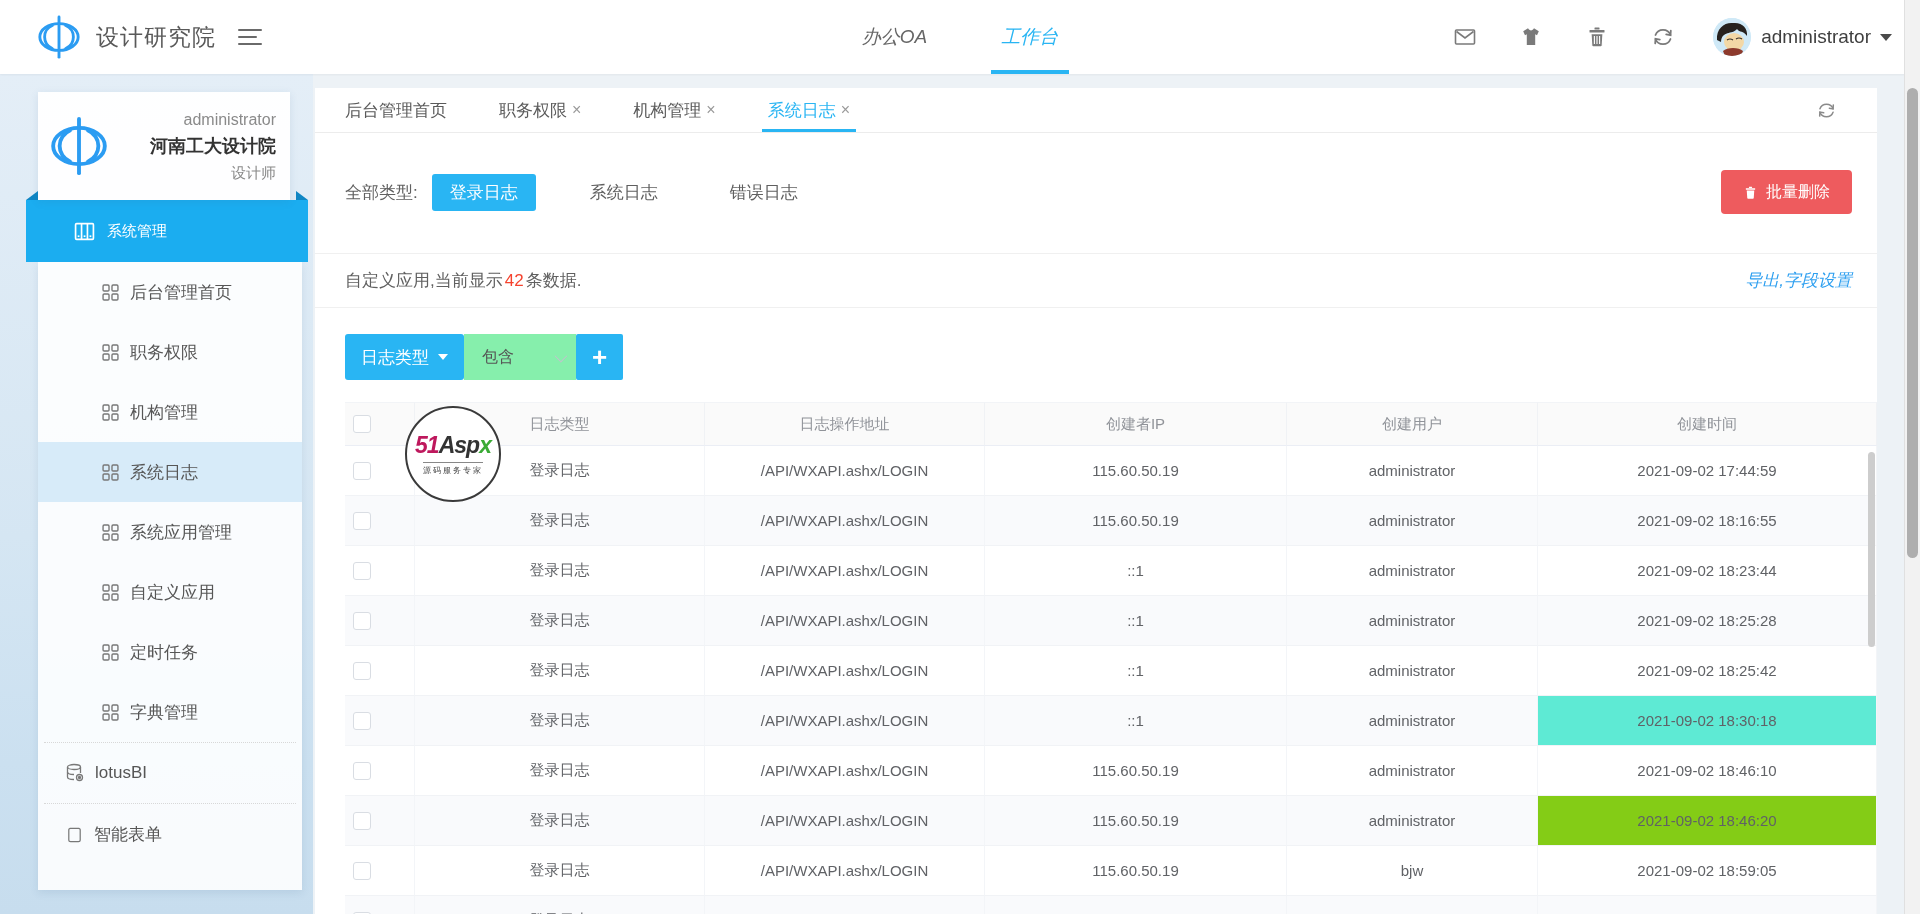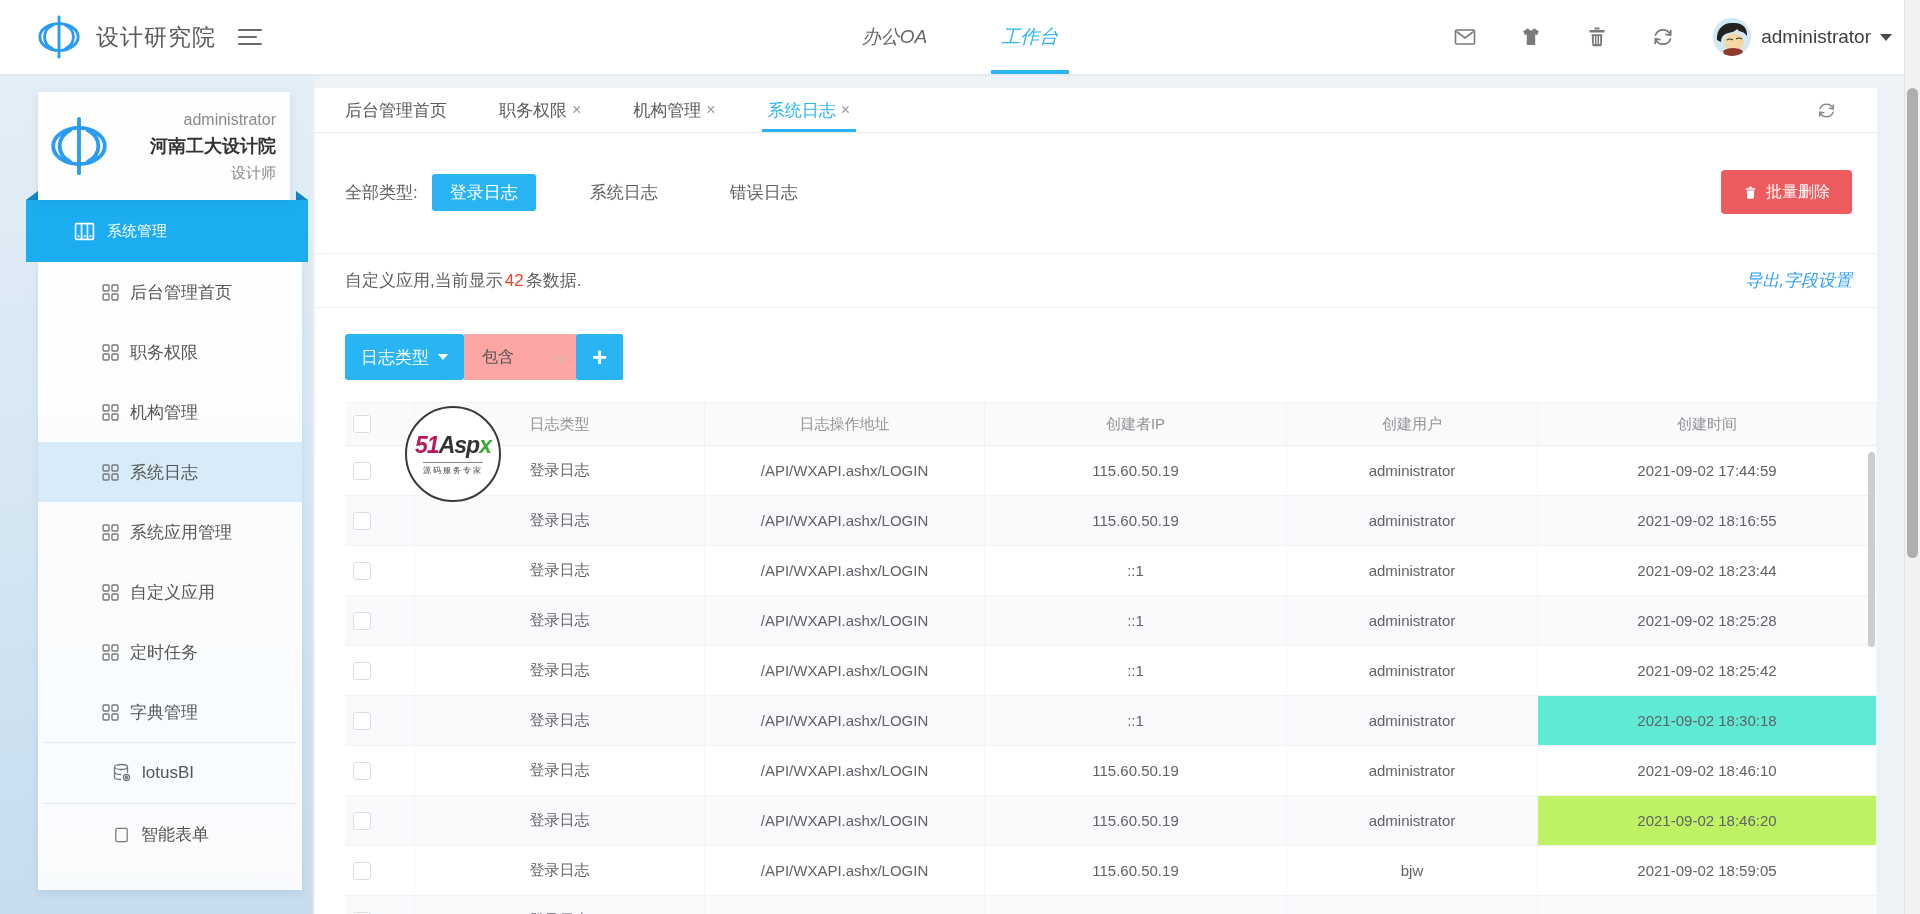--- a/index.html
+++ b/index.html
@@ -41,21 +41,21 @@
   .user-meta .u-role { font-size:15px; color:#8a8a8a; }
   .group-ribbon { position:absolute; left:26px; top:126px; width:282px; height:62px; background:var(--ribbon); z-index:2; display:flex; align-items:center; padding-left:48px; cursor:pointer; }
   .group-ribbon::before, .group-ribbon::after { content:""; position:absolute; top:-9px; width:0; height:0; border-bottom:9px solid #0f86c4; }
   .group-ribbon::before { left:0; border-left:12px solid transparent; }
   .group-ribbon::after  { right:0; border-right:12px solid transparent; }
   .group-ribbon .g-label { color:#fff; font-size:15px; margin-left:12px; }
   .submenu { position:absolute; left:38px; top:188px; width:264px; height:628px; background:rgba(255,255,255,.88); z-index:1; box-shadow:0 3px 8px rgba(60,100,140,.12); }
   .menu-item { height:60px; display:flex; align-items:center; padding-left:64px; font-size:17px; color:#565656; cursor:pointer; }
   .menu-item .mi-icon { margin-right:11px; display:inline-flex; }
   .menu-item.active { background:var(--active-bg); }
-  .menu-extra { height:60px; display:flex; align-items:center; padding-left:42px; font-size:17px; color:#565656; cursor:pointer;margin-left:32px; }
+  .menu-extra { height:60px; display:flex; align-items:center; padding-left:27px; font-size:17px; color:#565656; cursor:pointer; }
   .menu-extra .mi-icon { margin-right:10px; display:inline-flex; }
   .menu-divider { border-top:1px dotted #d8d8d8; margin:0 6px; }
 
   
   .panel { position:absolute; left:315px; top:88px; width:1562px; bottom:0; background:#fff; z-index:1; }
   .tabbar { height:45px; border-bottom:1px solid #ececec; display:flex; align-items:stretch; padding-left:30px; position:relative; }
   .tab { display:flex; align-items:center; margin-right:52px; font-size:17px; color:#5a5a5a; cursor:pointer; position:relative; }
   .tab.active { color:var(--accent); }
   .tab.active::after { content:""; position:absolute; left:-6px; right:-6px; bottom:0; height:3px; background:var(--accent); }
   .tab .tab-close { font-size:16px; color:#9a9a9a; margin-left:5px; cursor:pointer; }
@@ -68,21 +68,21 @@
   .btn-danger { margin-left:auto; background:var(--danger); color:#fff; font-size:16px; height:44px; padding:0 22px; border:none; border-radius:4px; display:flex; align-items:center; gap:8px; cursor:pointer; }
 
   .info-bar { margin-top:38px; border-top:1px solid #f0f0f0; border-bottom:1px solid #f0f0f0; padding:15px 25px 15px 30px; display:flex; align-items:center; }
   .info-text { font-size:17px; color:#606060; }
   .info-count { color:var(--count-red); padding:0 2px; }
   .info-links { margin-left:auto; font-size:17px; color:var(--link-blue); cursor:pointer;font-style:italic; }
 
   .search-row { margin:26px 0 0 30px; display:flex; height:46px; align-items:stretch; }
   .btn-field { background:var(--accent); color:#fff; font-size:17px; border:none; border-radius:3px; padding:0 16px; display:flex; align-items:center; gap:9px; cursor:pointer; }
   .btn-field .caret { width:0; height:0; border-left:5px solid transparent; border-right:5px solid transparent; border-top:6px solid #fff; }
-  .op-select { width:112px; display:flex; align-items:center; padding:0 12px 0 18px; font-size:16px; color:#555; cursor:pointer; background:#fca5a5; }
+  .op-select { width:112px; display:flex; align-items:center; padding:0 12px 0 18px; font-size:16px; color:#555; cursor:pointer; background:#86efac; }
   .op-select .chev { margin-left:auto; width:9px; height:9px; border-right:1.6px solid #c0c4cc; border-bottom:1.6px solid #c0c4cc; transform:rotate(45deg) translateY(-2px); }
   .kw-input { width:190px; border:1px solid #e4e7ed; border-radius:2px; padding:0 14px; font-size:16px; color:#333; outline:none; }
   .kw-input::placeholder { color:#c0c4cc; }
   .btn-add { width:47px; background:var(--accent); color:#fff; border:none; font-size:26px; font-weight:bold; border-radius:2px; cursor:pointer; }
 
   
   .log-table { margin:22px 0 0 30px; width:1532px; position:relative; }
   .tgrid { display:grid; grid-template-columns:70px 290px 280px 302px 251px minmax(0,1fr); }
   .th { height:44px; background:#fafafa; font-size:15px; color:#909399; display:flex; align-items:center; justify-content:center; border-bottom:1px solid #ebeef5; border-right:1px solid #f0f2f5; border-top:1px solid #f2f4f7; }
   .td { height:50px; font-size:15px; color:#606266; display:flex; align-items:center; justify-content:center; border-bottom:1px solid #f1f3f6; border-right:1px solid #f3f5f8; background:#fff; }
@@ -446,21 +446,21 @@
         <div class="td">115.60.50.19</div>
         <div class="td">administrator</div>
         <div class="td">2021-09-02 18:46:10</div>
         <div class="td cb-cell is-even" style="background: rgb(249, 250, 252);">
           <span class="checkbox"></span>
         </div>
         <div class="td" style="background: rgb(249, 250, 252);">登录日志</div>
         <div class="td" style="background: rgb(249, 250, 252);">/API/WXAPI.ashx/LOGIN</div>
         <div class="td" style="background: rgb(249, 250, 252);">115.60.50.19</div>
         <div class="td" style="background: rgb(249, 250, 252);">administrator</div>
-        <div class="td" style="background: #bef264;">2021-09-02 18:46:20</div>
+        <div class="td" style="background: #84cc16;">2021-09-02 18:46:20</div>
         <div class="td cb-cell is-odd">
           <span class="checkbox"></span>
         </div>
         <div class="td">登录日志</div>
         <div class="td">/API/WXAPI.ashx/LOGIN</div>
         <div class="td">115.60.50.19</div>
         <div class="td">bjw</div>
         <div class="td">2021-09-02 18:59:05</div>
         <div class="td cb-cell is-even" style="background: rgb(249, 250, 252);">
           <span class="checkbox"></span>

